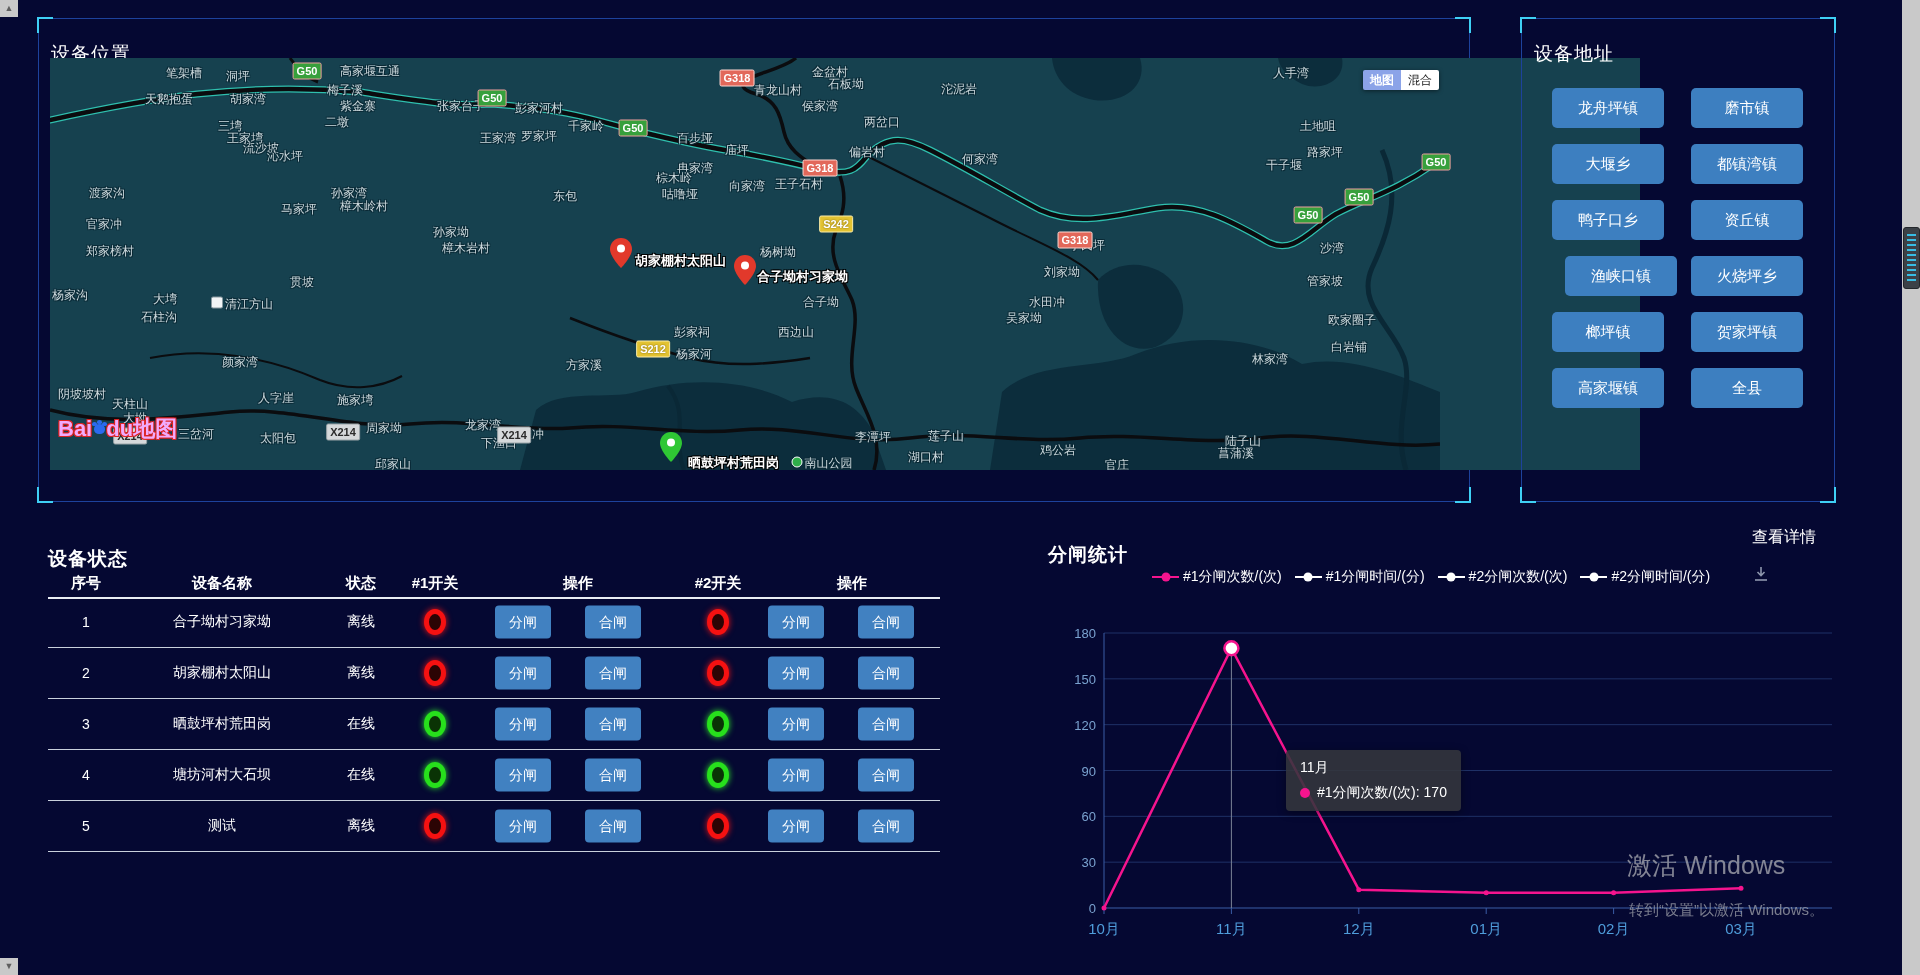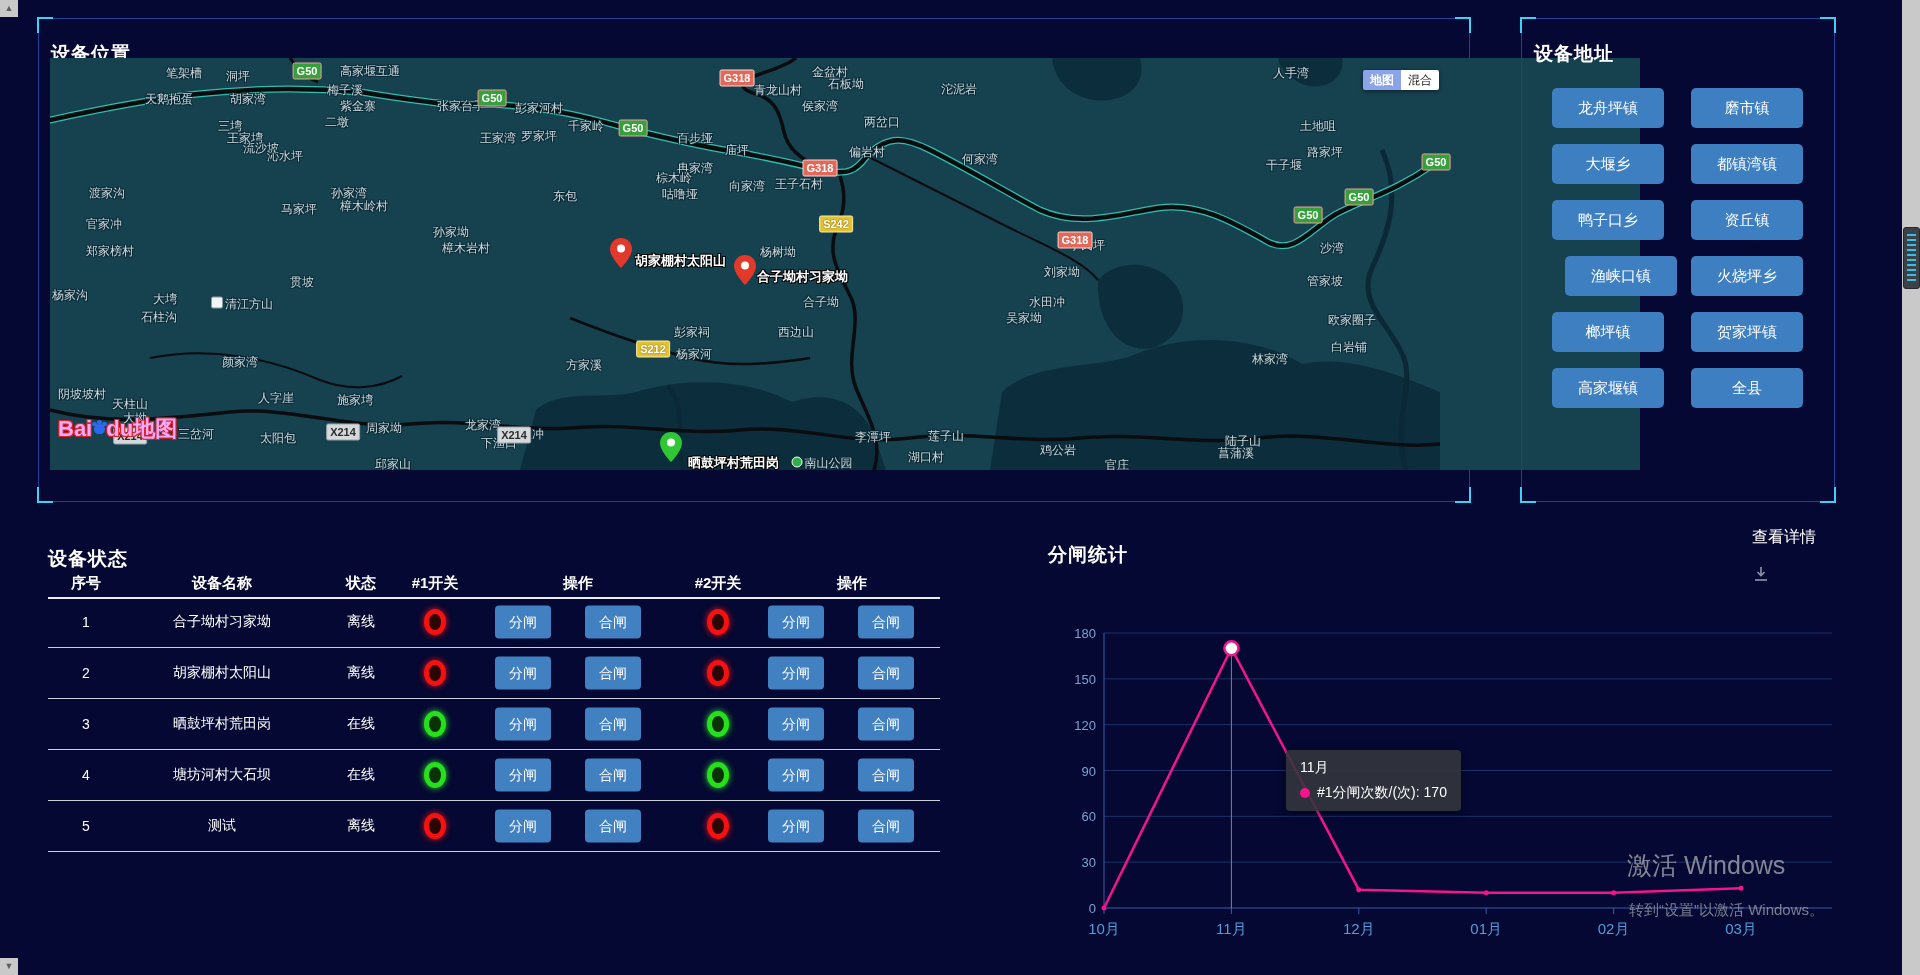--- a/index.html
+++ b/index.html
@@ -4,21 +4,21 @@
 <style>
   html,body{margin:0;padding:0;background:#050832;}
   body{width:1920px;height:975px;overflow:hidden;font-family:"Liberation Sans","DejaVu Sans",sans-serif;position:relative;color:#fff;}
   #app{position:absolute;top:0;left:0;width:1920px;height:975px;}
   .panel{position:absolute;border:1px solid #1d429c;}
   .corner{position:absolute;width:14px;height:14px;border:2px solid #3fd0f5;}
   .corner.tl{top:-2px;left:-2px;border-right:none;border-bottom:none;}
   .corner.tr{top:-2px;right:-2px;border-left:none;border-bottom:none;}
   .corner.bl{bottom:-2px;left:-2px;border-right:none;border-top:none;}
   .corner.br{bottom:-2px;right:-2px;border-left:none;border-top:none;}
-  .panel-title{position:absolute;left:12px;top:6px;font-size:19px;font-weight:bold;color:#fff;letter-spacing:1px;}
+  .panel-title{position:absolute;left:12px;top:6px;font-size:19px;font-weight:normal;color:#fff;letter-spacing:1px;}
   .sec-title{position:absolute;font-size:19px;font-weight:bold;color:#fff;letter-spacing:1px;}
 
   
   .map-panel{left:38px;top:18px;width:1430px;height:482px;}
   .map{position:absolute;left:11px;top:39px;width:1590px;height:412px;background:#16414f;overflow:hidden;}
   #map-svg{position:absolute;left:0;top:0;}
   .map-label{position:absolute;font-size:12px;color:#cdd9dd;white-space:nowrap;transform:translate(-50%,-50%);
     text-shadow:-1px -1px 0 #0a2834,1px -1px 0 #0a2834,-1px 1px 0 #0a2834,1px 1px 0 #0a2834;}
   .badge{position:absolute;font-size:11px;font-weight:bold;line-height:13px;padding:1px 3px;border-radius:2px;transform:translate(-50%,-50%);white-space:nowrap;}
   .badge.g{background:#37a03c;color:#fff;border:1px solid #f0a0a0;}
@@ -325,20 +325,46 @@
         <div class="rline" style="top: 851px;"></div>
       </div>
     </div>
 
   <h2 class="sec-title" style="left:1048px;top:526px;">分闸统计</h2>
   <a class="detail-link">查看详情</a>
   <svg class="dl-icon" width="18" height="18" viewBox="0 0 18 18">
     <path d="M9 2 L9 10 M5.5 7 L9 10.7 L12.5 7" stroke="#8e97ad" stroke-width="1.6" fill="none"></path>
     <path d="M3 15 L15 15" stroke="#8e97ad" stroke-width="1.6"></path>
   </svg>
+  <div class="legend" id="chart-legend">
+      <div class="lg-item">
+        <span class="lg-mark" style="background: rgb(245, 20, 142);">
+          <i style="background: rgb(245, 20, 142);"></i>
+        </span>
+        <span>#1分闸次数/(次)</span>
+      </div>
+      <div class="lg-item">
+        <span class="lg-mark" style="background: rgb(255, 255, 255);">
+          <i style="background: rgb(255, 255, 255);"></i>
+        </span>
+        <span>#1分闸时间/(分)</span>
+      </div>
+      <div class="lg-item">
+        <span class="lg-mark" style="background: rgb(255, 255, 255);">
+          <i style="background: rgb(255, 255, 255);"></i>
+        </span>
+        <span>#2分闸次数/(次)</span>
+      </div>
+      <div class="lg-item">
+        <span class="lg-mark" style="background: rgb(255, 255, 255);">
+          <i style="background: rgb(255, 255, 255);"></i>
+        </span>
+        <span>#2分闸时间/(分)</span>
+      </div>
+    </div>
   <svg id="chart-svg" width="810" height="352">
       <line x1="64" y1="310" x2="792" y2="310" stroke="#3a5ca6" stroke-width="1"></line>
       <text x="56" y="315" fill="#7aa2cf" font-size="13" text-anchor="end" font-family="Liberation Sans, sans-serif">0</text>
       <line x1="64" y1="264.1666666666667" x2="792" y2="264.1666666666667" stroke="#1f3166" stroke-width="1"></line>
       <text x="56" y="269.1666666666667" fill="#7aa2cf" font-size="13" text-anchor="end" font-family="Liberation Sans, sans-serif">30</text>
       <line x1="64" y1="218.33333333333331" x2="792" y2="218.33333333333331" stroke="#1f3166" stroke-width="1"></line>
       <text x="56" y="223.33333333333331" fill="#7aa2cf" font-size="13" text-anchor="end" font-family="Liberation Sans, sans-serif">60</text>
       <line x1="64" y1="172.5" x2="792" y2="172.5" stroke="#1f3166" stroke-width="1"></line>
       <text x="56" y="177.5" fill="#7aa2cf" font-size="13" text-anchor="end" font-family="Liberation Sans, sans-serif">90</text>
       <line x1="64" y1="126.66666666666666" x2="792" y2="126.66666666666666" stroke="#1f3166" stroke-width="1"></line>

